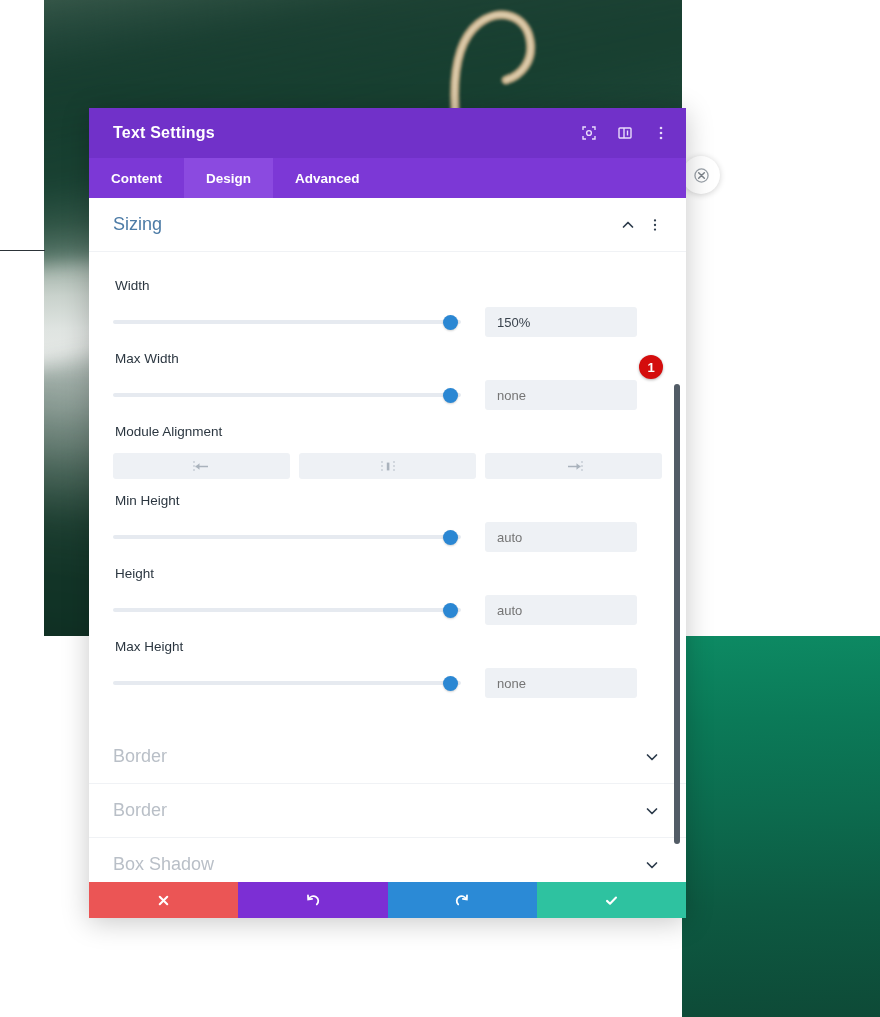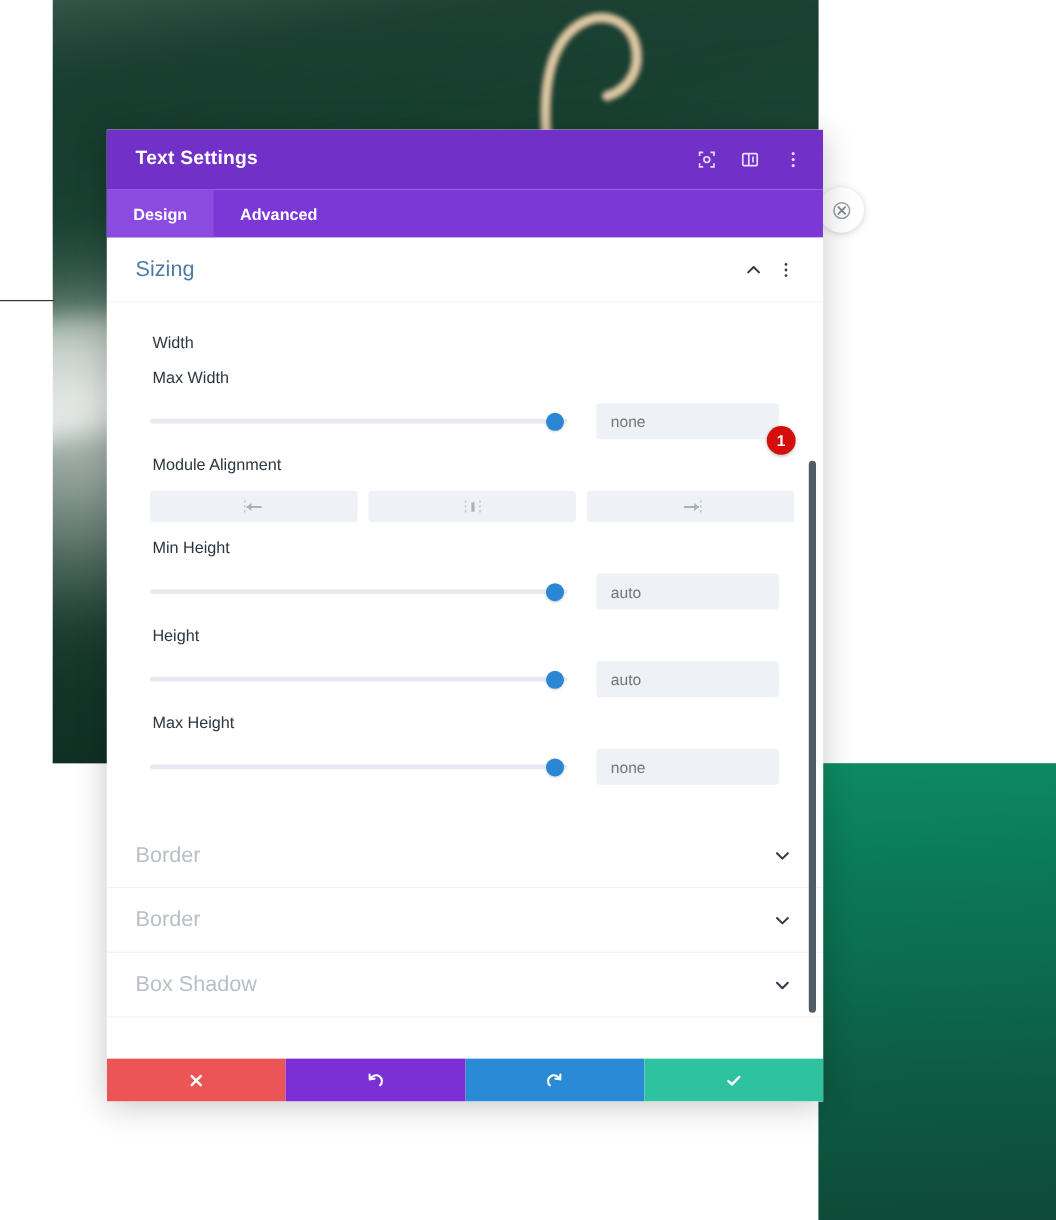--- a/index.html
+++ b/index.html
@@ -128,21 +128,21 @@
     height: 54px; border-bottom: 1px solid #f0f2f5;
   }
   .section-head .stitle {
     flex: 1 1 auto; font-size: 18px; color: #4c7ba6; font-weight: normal;
   }
   .section-head.collapsed .stitle { color: #b9bfc7; }
   .sec-ico { width: 20px; height: 20px; display: flex; align-items: center; justify-content: center; color: #2e3c4c; cursor: pointer; }
   .sec-ico svg { width: 14px; height: 14px; display: block; }
   .sec-ico.dots { margin-left: 10px; width: 14px; }
 
-  .open-section { padding: 0 24px 22px 36px; }
+  .open-section { padding: 0 24px 22px 24px; }
   .sec-inner { padding-top: 12px; }
 
   .field { margin-bottom: 10px; }
   .field-label {
     font-size: 13.5px; color: #2b3640; margin: 14px 0 14px 2px;
   }
   .field-row { display: flex; align-items: center; }
   .slider { position: relative; width: 348px; height: 16px; display: flex; align-items: center; cursor: pointer; }
   .slider .rail {
     position: absolute; left: 0; right: 0; height: 4px; border-radius: 2px; background: #e6eaf0;
@@ -238,20 +238,21 @@
           <svg viewBox="0 0 16 16" fill="currentColor">
             <circle cx="8" cy="3" r="1.3"></circle>
               <circle cx="8" cy="8" r="1.3"></circle>
               <circle cx="8" cy="13" r="1.3"></circle>
           </svg>
         </span>
       </div>
     </div>
 
     <div class="tabs">
+      <div class="tab">Content</div>
       <div class="tab active">Design</div>
       <div class="tab">Advanced</div>
     </div>
 
     <div class="modal-body">
 
       <div class="section-head">
         <div class="stitle">Sizing</div>
         <span class="sec-ico">
           <svg viewBox="0 0 14 14" fill="none" stroke="currentColor" stroke-width="1.7" stroke-linecap="round" stroke-linejoin="round">
@@ -265,20 +266,27 @@
               <circle cx="7" cy="11.6" r="1.15"></circle>
           </svg>
         </span>
       </div>
 
       <div class="open-section">
         <div class="sec-inner">
 
           <div class="field">
             <div class="field-label">Width</div>
+            <div class="field-row">
+              <div class="slider">
+                <div class="rail"></div>
+                <div class="thumb" style="left:330px"></div>
+              </div>
+              <input class="val-input" type="text" value="150%" style="">
+            </div>
           </div>
 
           <div class="field">
             <div class="field-label">Max Width</div>
             <div class="field-row">
               <div class="slider">
                 <div class="rail"></div>
                 <div class="thumb" style="left:330px"></div>
               </div>
               <input class="val-input placeholder-only" type="text" placeholder="none" style="">

